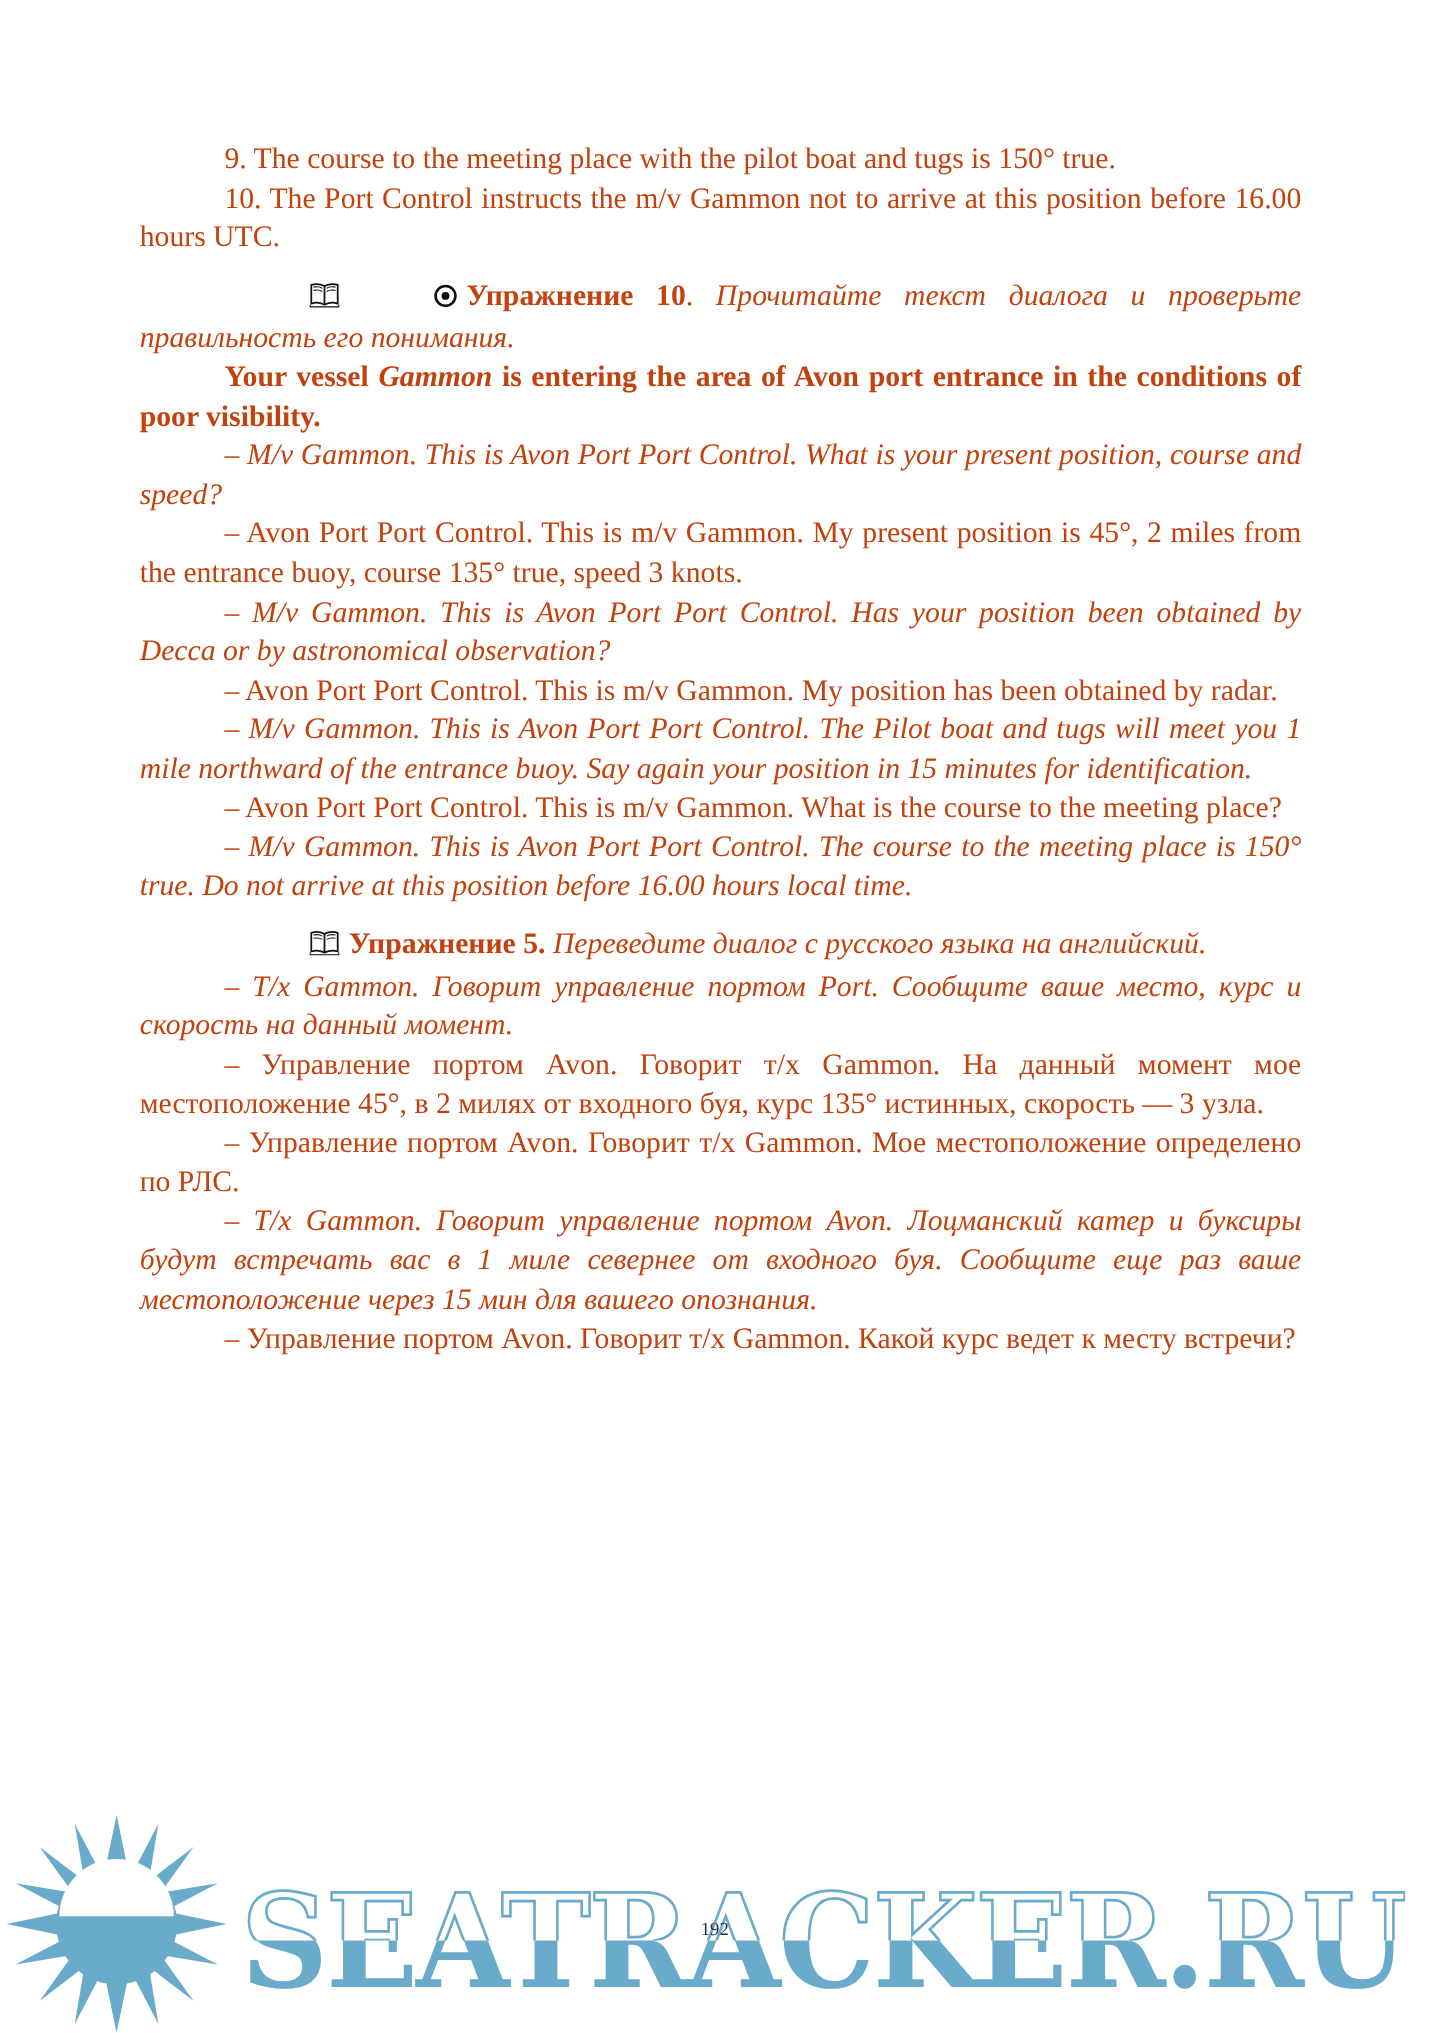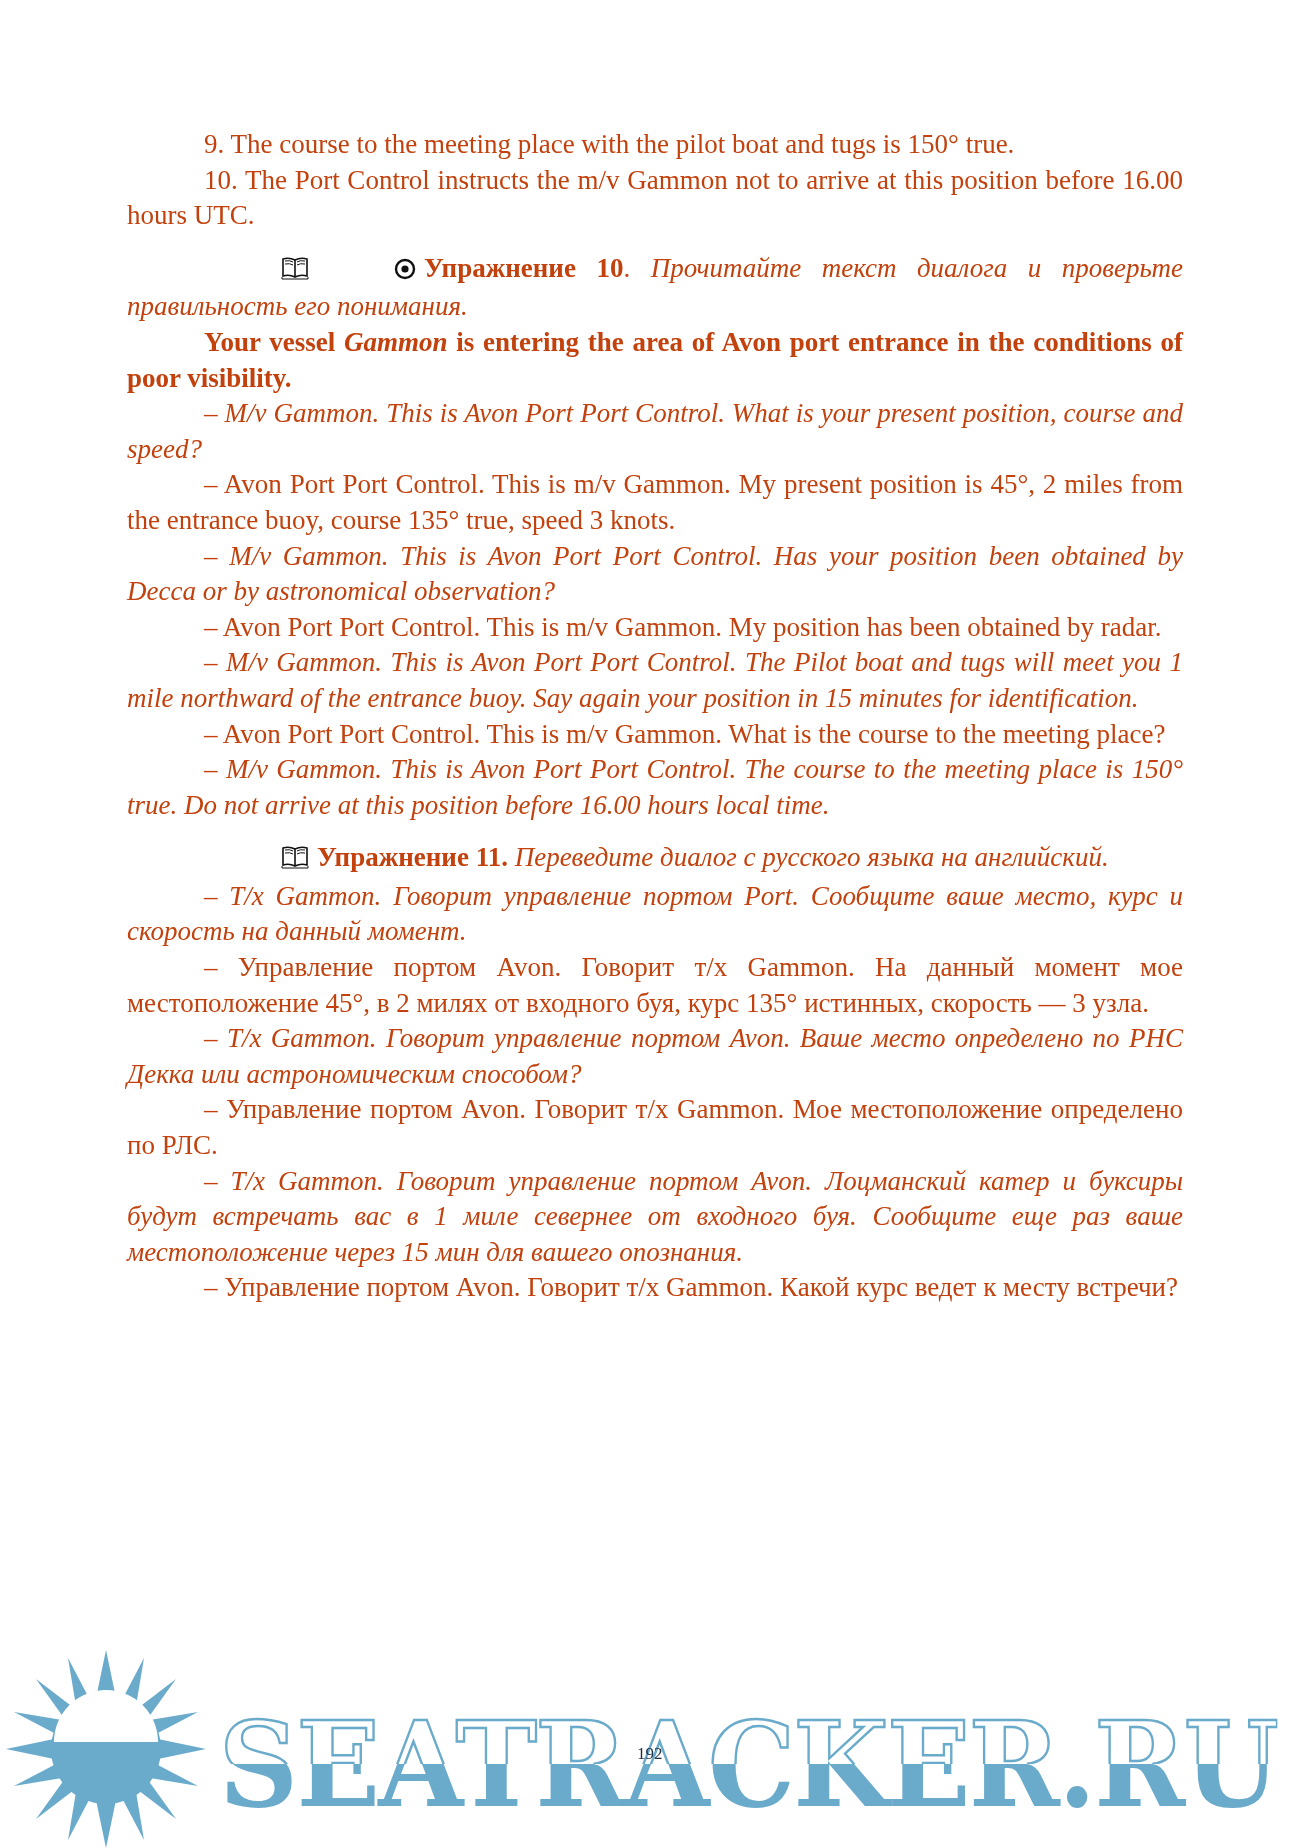--- a/index.html
+++ b/index.html
@@ -62,27 +62,26 @@
   <p class="it">– M/v Gammon. This is Avon Port Port Control. The Pilot boat and tugs will meet you 1 mile northward of the entrance buoy. Say again your position in 15 minutes for identification.</p>
   <p>– Avon Port Port Control. This is m/v Gammon. What is the course to the meeting place?</p>
   <p class="it">– M/v Gammon. This is Avon Port Port Control. The course to the meeting place is 150° true. Do not arrive at this position before 16.00 hours local time.</p>
 
   <p class="heading">
     <span class="icon">
       <svg width="28" height="24" viewBox="0 0 28 24">
           <path d="M2 3 L2 20 Q8 18 14 21 Q20 18 26 20 L26 3 Q20 1 14 4 Q8 1 2 3 Z M14 4 L14 21" fill="none" stroke="#111" stroke-width="1.6"></path>
           <path d="M4 5 Q9 4 12 6 M4 8 Q9 7 12 9 M16 6 Q19 4 24 5 M16 9 Q19 7 24 8 M1 21 L1 23 L27 23 L27 21" fill="none" stroke="#111" stroke-width="1"></path>
         </svg>
-    </span><span class="b">Упражнение 11.</span><span> </span><span class="it">Переведите диалог с русского языка на английский.</span>
+    </span><span class="b">Упражнение 5.</span><span> </span><span class="it">Переведите диалог с русского языка на английский.</span>
   </p>
 
 
   <p class="it">– Т/х Gammon. Говорит управление портом Port. Сообщите ваше место, курс и скорость на данный момент.</p>
   <p>– Управление портом Avon. Говорит т/х Gammon. На данный момент мое местоположение 45°, в 2 милях от входного буя, курс 135° истинных, скорость — 3 узла.</p>
-  <p class="it">– Т/х Gammon. Говорит управление портом Avon. Ваше место определено по РНС Декка или астрономическим способом?</p>
   <p>– Управление портом Avon. Говорит т/х Gammon. Мое местоположение определено по РЛС.</p>
   <p class="it">– Т/х Gammon. Говорит управление портом Avon. Лоцманский катер и буксиры будут встречать вас в 1 миле севернее от входного буя. Сообщите еще раз ваше местоположение через 15 мин для вашего опознания.</p>
   <p>– Управление портом Avon. Говорит т/х Gammon. Какой курс ведет к месту встречи?</p>
 </div>
 
 <div class="watermark">
   <svg width="200" height="198" viewBox="0 0 200 198" style="position:absolute;left:-8px;top:0;">
     <g fill="#6aaacb">
       <polygon points="100,0 110,48 90,48"></polygon>
       <polygon points="100,198 110,150 90,150"></polygon>

